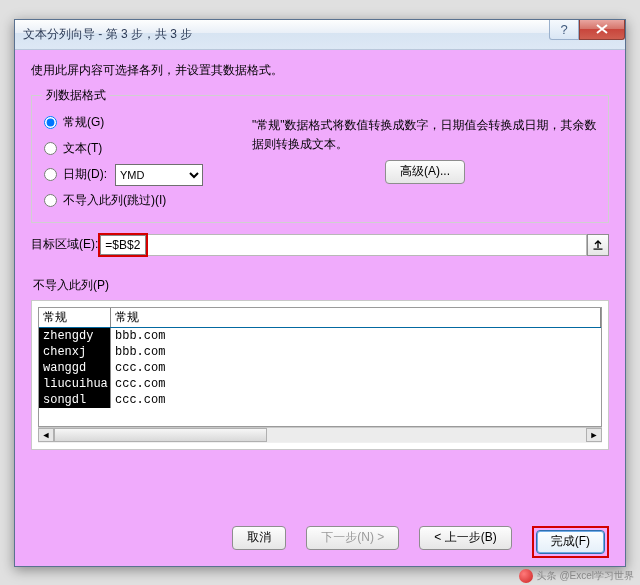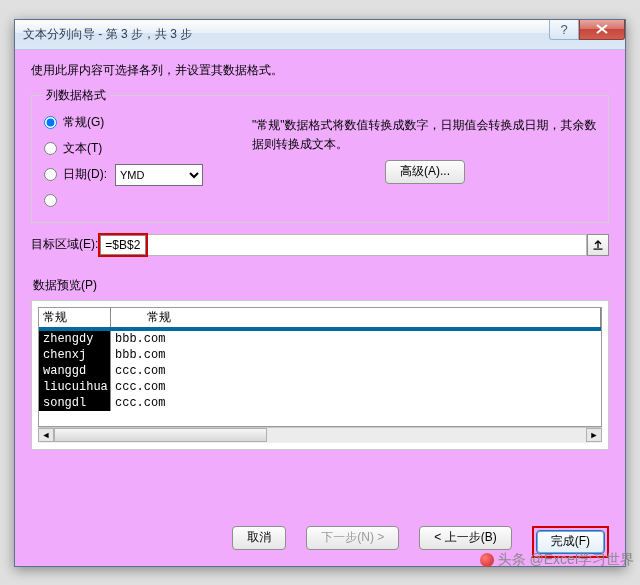--- a/index.html
+++ b/index.html
@@ -156,22 +156,21 @@
     flex:1;
     background: #fff;
     font-family: "SimSun","NSimSun","Courier New",monospace;
     font-size: 12px;
     overflow: hidden;
     position: relative;
   }
   .preview-hdr {
     display:flex;
     background: #fff;
-    border-bottom: 4px solid #0369a1;
-    gap: 32px;
+    border-bottom: 1px solid #0369a1;
   }
   .preview-hdr .col {
     background: #fff;
     color: #000;
     border-right: 1px solid #888;
     padding: 1px 4px;
   }
   .preview-body { }
   .preview-row { display:flex; height: 16px; line-height:16px;}
   .preview-row .c0 {
@@ -202,22 +201,22 @@
     justify-content: flex-end;
   }
   .hl-finish {
     border: 2px solid #d40000;
     padding: 2px;
     display: inline-flex;
   }
   .attribution {
     position: absolute;
     right: 6px;
-    bottom: 16px;
-    font-size: 14px;
+    bottom: 2px;
+    font-size: 10px;
     color: #888;
     display:flex; align-items:center; gap:4px;
   }
   .attribution .logo {
     width: 14px; height: 14px; border-radius: 50%;
     background: radial-gradient(circle at 35% 35%, #ff7a7a, #c22);
   }
 </style>
 </head>
 <body>
@@ -252,20 +251,21 @@
           </div>
           <div class="radio-line">
             <input type="radio" name="fmt" style="">
             <label>日期(D):</label>
             <select>
               <option>YMD</option>
             </select>
           </div>
           <div class="radio-line">
             <input type="radio" name="fmt" style="">
+            <label>不导入此列(跳过)(I)</label>
           </div>
         </div>
         <div class="format-desc">
           <div>"常规"数据格式将数值转换成数字，日期值会转换成日期，其余数据则转换成文本。</div>
           <div class="adv-wrap">
             <button class="btn">高级(A)...</button>
           </div>
         </div>
       </div>
     </fieldset>
@@ -277,21 +277,21 @@
       </span>
       <div class="dest-rest"></div>
       <div class="ref-btn">
         <svg width="12" height="12" viewBox="0 0 12 12">
             <path d="M6 2 L6 9 M3 5 L6 2 L9 5" stroke="#000" fill="none" stroke-width="1.3"></path>
             <rect x="1.5" y="9.5" width="9" height="1.2" fill="#000"></rect>
           </svg>
       </div>
     </div>
 
-    <div class="preview-legend">数据预览(P)</div>
+    <div class="preview-legend">不导入此列(P)</div>
     <div class="preview-outer">
       <div class="preview-inner">
         <div class="preview-hdr">
           <div class="col c0">常规</div>
           <div class="col c1">常规</div>
         </div>
         <div class="preview-body" id="preview-rows">
             <div class="preview-row">
               <div class="c0">zhengdy</div>
               <div class="c1">bbb.com</div>

